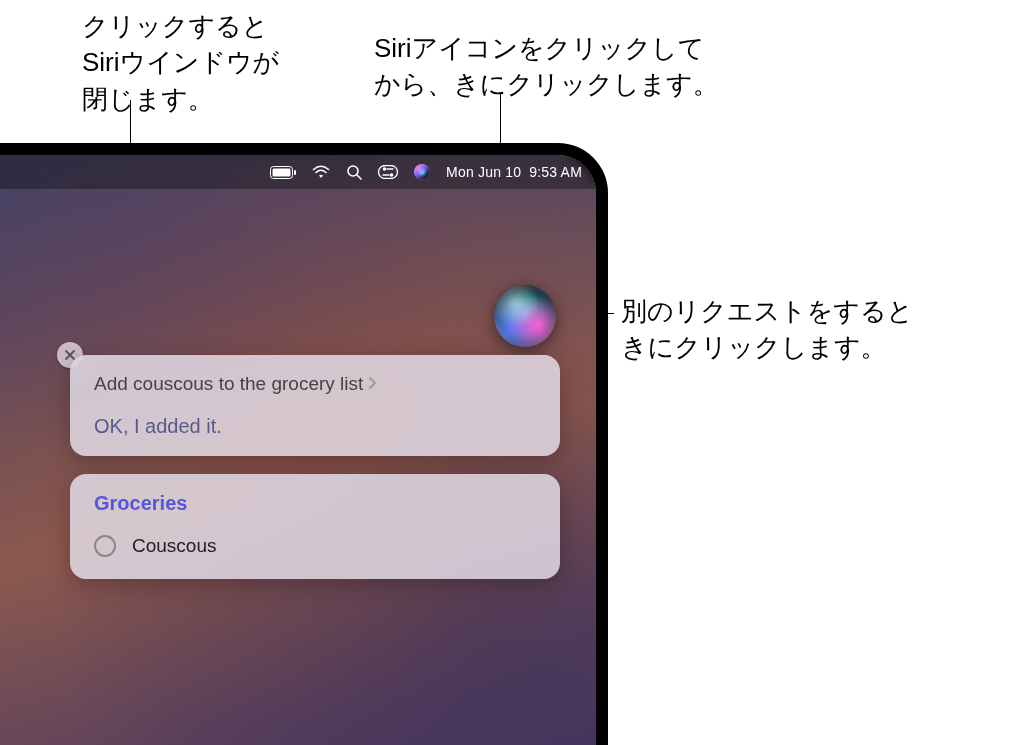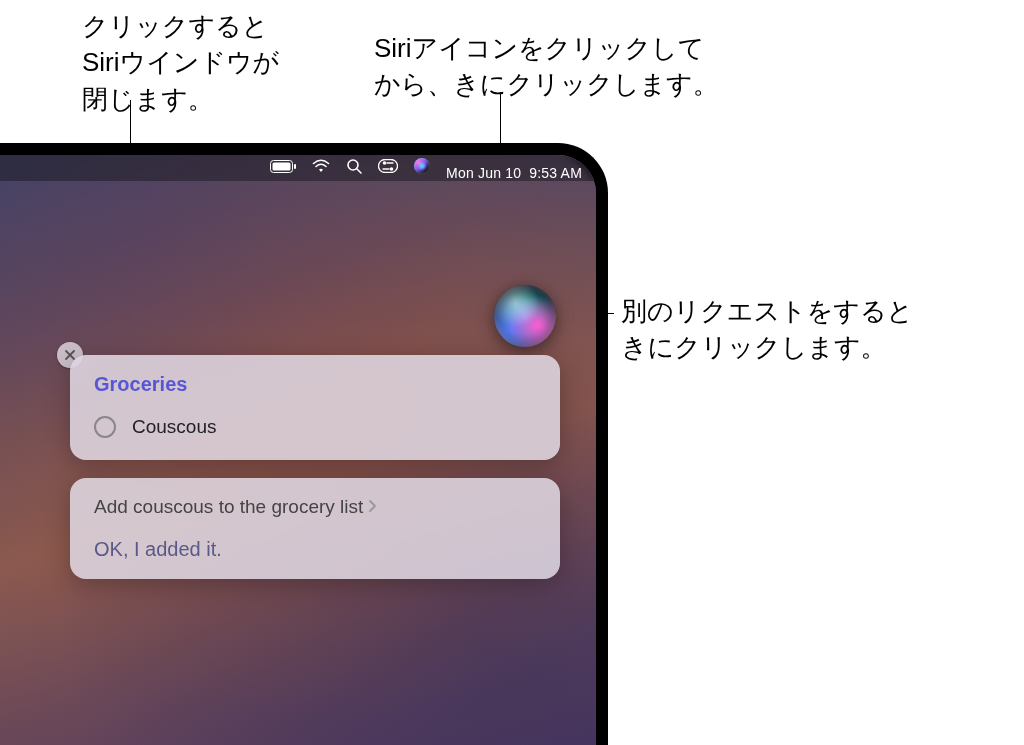--- a/index.html
+++ b/index.html
@@ -58,25 +58,25 @@
         radial-gradient(ellipse 700px 500px at 80% 80%, rgba(60,50,90,0.7), transparent 60%),
         linear-gradient(165deg, #3a4568 0%, #5a4860 25%, #8a5a50 55%, #4a3560 100%);
     }
 
     
     .menubar {
       position: absolute;
       top: 0;
       left: 0;
       right: 0;
-      height: 26px;
+      height: 34px;
       background: rgba(20,20,25,0.45);
       backdrop-filter: blur(4px);
       display: flex;
-      align-items: flex-end;
+      align-items: center;
       justify-content: flex-end;
       padding: 0 14px 0 0;
       gap: 16px;
       color: #fff;
       font-size: 14px;
     }
     .mb-icon { display: inline-flex; align-items: center; justify-content: center; height: 30px; }
     .mb-icon svg { display: block; }
     .datetime { display: flex; gap: 8px; font-weight: 500; letter-spacing: 0.2px; }
 
@@ -209,37 +209,37 @@
     </div>
 
     <div class="siri-orb"></div>
 
     <div class="siri-window">
       <div class="close-btn">
         <svg width="12" height="12" viewBox="0 0 12 12">
             <line x1="2" y1="2" x2="10" y2="10" stroke="#555" stroke-width="1.8" stroke-linecap="round"></line>
             <line x1="10" y1="2" x2="2" y2="10" stroke="#555" stroke-width="1.8" stroke-linecap="round"></line>
           </svg>
-      </div>
-
-      <div class="card">
-        <div class="list-title">Groceries</div>
-        <div class="list-item">
-          <span class="radio"></span>
-          <span>Couscous</span>
-        </div>
       </div>
 
       <div class="card">
         <div class="request-line">
           <span>Add couscous to the grocery list</span>
           <span class="chevron">
             <svg width="10" height="14" viewBox="0 0 10 14">
                 <path d="M3 2 L8 7 L3 12" stroke="#999" stroke-width="1.8" fill="none" stroke-linecap="round" stroke-linejoin="round"></path>
               </svg>
           </span>
         </div>
         <div class="response-line">OK, I added it.</div>
       </div>
+
+      <div class="card">
+        <div class="list-title">Groceries</div>
+        <div class="list-item">
+          <span class="radio"></span>
+          <span>Couscous</span>
+        </div>
+      </div>
     </div>
 
   </div>
 </div>
 
 </body></html>

